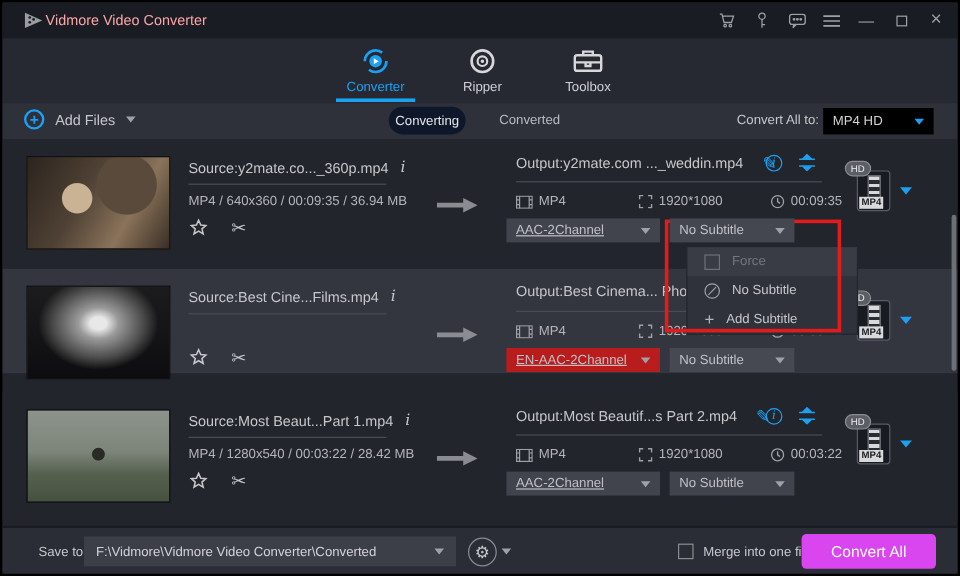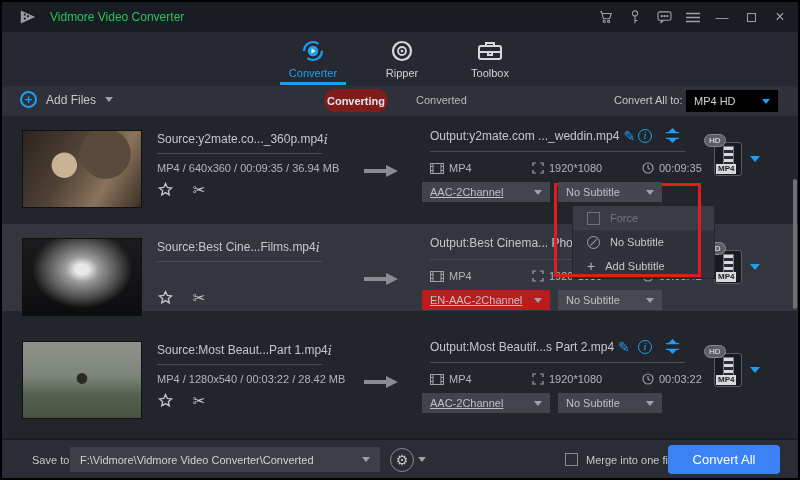--- a/index.html
+++ b/index.html
@@ -2,21 +2,21 @@
 <html><head>
 <meta charset="utf-8">
 <style>
   * { margin:0; padding:0; box-sizing:border-box; }
   body { background:#000; font-family:"Liberation Sans", sans-serif; }
   .app { position:relative; width:800px; height:480px; background:#23252d; border:2px solid #000; overflow:hidden; color:#c6c7cb; }
 
   
   .titlebar { position:absolute; left:0; top:0; width:100%; height:30px; background:#1a1c23; display:flex; align-items:center; }
   .logo { width:20px; height:16px; margin-left:16px; }
-  .app-title { margin-left:12px; font-size:12px; color:#22c55e; }
+  .app-title { font-size:12px; color:#fca5a5; }
   .tb-icons { position:absolute; right:8px; top:0; height:30px; display:flex; align-items:center; gap:9px; }
   .tb-btn { width:20px; height:20px; display:flex; align-items:center; justify-content:center; color:#9fa1a7; }
   .tb-btn svg { display:block; }
   .glyph-min { font-size:13px; color:#9fa1a7; }
   .box-max { width:9px; height:9px; border:1px solid #9fa1a7; }
   .glyph-close { font-size:16px; color:#9fa1a7; }
 
   
   .nav { position:absolute; left:0; top:30px; width:100%; height:54px; background:#272932; }
   .nav-tab { position:absolute; top:6px; width:80px; text-align:center; }
@@ -24,21 +24,21 @@
   .nav-tab .nlabel { font-size:11px; margin-top:3px; color:#cfd0d3; }
   .nav-tab.active .nlabel { color:#1ba0f2; }
   .nav-underline { position:absolute; top:50px; height:3px; background:#1ba0f2; width:66px; }
 
   
   .toolbar { position:absolute; left:0; top:84px; width:100%; height:30px; background:#2e303a; }
   .add-files { position:absolute; left:18px; top:5px; display:flex; align-items:center; gap:9px; cursor:pointer; }
   .plus-circle { width:17px; height:17px; border:2px solid #1ba0f2; border-radius:50%; color:#1ba0f2; font-size:13px; line-height:13px; text-align:center; font-weight:bold; }
   .add-label { font-size:12px; color:#c6c7cb; }
   .caret { width:0; height:0; border-left:4px solid transparent; border-right:4px solid transparent; border-top:5px solid #9fa1a7; }
-  .pill { position:absolute; left:322px; top:3px; width:64px; height:23px; background:#7f1d1d; border-radius:12px; display:flex; align-items:center; justify-content:center; font-size:11px; color:#e4e5e8;font-weight:bold; }
+  .pill { position:absolute; left:322px; top:3px; width:64px; height:23px; background:#0f172a; border-radius:12px; display:flex; align-items:center; justify-content:center; font-size:11px; color:#e4e5e8; }
   .tab-converted { position:absolute; left:414px; top:8px; font-size:11px; color:#b9babe; }
   .cat-label { position:absolute; left:612px; top:8px; font-size:11px; color:#c6c7cb; }
   .cat-dd { position:absolute; left:684px; top:4px; width:92px; height:22px; background:#000000; display:flex; align-items:center; padding:0 8px; font-size:11px; color:#d2d3d6; }
   .cat-dd .caret { position:absolute; right:8px; border-top-color:#1ba0f2; }
 
   
   .file-row { position:absolute; left:0; width:100%; }
   .row-dark { background:#23252d; }
   .row-light { background:#34363f; }
   .thumb { position:absolute; left:20px; top:14px; width:120px; height:78px; border:1px solid #111; }
@@ -46,28 +46,28 @@
         radial-gradient(circle at 35% 45%, #c9b394 0 14%, transparent 15%),
         radial-gradient(circle at 70% 30%, #5a4a3c 0 25%, transparent 26%),
         linear-gradient(120deg, #2c241e 0%, #6b584656 40%, #8a735a 70%, #3a2f26 100%),
         #41362c; }
   .t2 { background:
         radial-gradient(ellipse at 50% 40%, #e8e8e8 0 8%, #9a9a9a 20%, #4a4a4a 45%, transparent 60%),
         linear-gradient(#1c1c1e, #0d0d0f); }
   .t3 { background:
         radial-gradient(circle at 50% 48%, #2a2b26 0 7%, transparent 8%),
         linear-gradient(#8d938b 0%, #7d857a 45%, #55604f 70%, #46523f 100%); }
-  .src-name { position:absolute; left:155px; top:16px; font-size:12px; color:#c6c7cb; display:flex; gap:0; }
+  .src-name { position:absolute; left:155px; top:16px; font-size:12px; color:#c6c7cb; display:flex; gap:10px; align-items:center; }
   .i-italic { font-family:"DejaVu Serif", serif; font-style:italic; font-size:13px; color:#c6c7cb; }
   .src-div { position:absolute; left:155px; top:37px; width:165px; height:1px; background:#4a4c55; }
   .src-info { position:absolute; left:155px; top:46px; font-size:11px; color:#b4b5ba; }
   .row-tools { position:absolute; left:153px; top:64px; display:flex; gap:14px; }
   .tool { width:20px; height:20px; display:flex; align-items:center; justify-content:center; color:#c6c7cb; }
   .arrow-mid { position:absolute; left:362px; top:48px; }
-  .out-name { position:absolute; left:428px; top:12px; font-size:12px; color:#c6c7cb; display:flex; gap:4px; align-items:center;text-align:center; }
+  .out-name { position:absolute; left:428px; top:12px; font-size:12px; color:#c6c7cb; display:flex; gap:16px; align-items:center;text-align:center; }
   .pencil { color:#1ba0f2; font-size:14px; }
   .out-actions { position:absolute; left:636px; top:12px; display:flex; gap:13px; align-items:center; }
   .info-circle { width:14px; height:14px; border:1px solid #1ba0f2; border-radius:50%; color:#1ba0f2; font-size:10px; display:flex; align-items:center; justify-content:center; font-family:"DejaVu Serif", serif; font-style:italic; }
   .out-div { position:absolute; left:428px; top:35px; width:255px; height:1px; background:#4a4c55; }
   .fmt-row { position:absolute; left:428px; top:46px; display:flex; align-items:center; font-size:11px; color:#b4b5ba; }
   .fmt-item { display:flex; align-items:center; gap:5px; }
   .dd { position:absolute; height:20px; background:#41434d; display:flex; align-items:center; padding:0 8px; font-size:11px; color:#c0c1c6; }
   .dd .caret { position:absolute; right:8px; }
   .dd-audio { left:420px; top:66px; width:128px;text-decoration:underline; }
   .dd-sub { left:556px; top:66px; width:104px; }
@@ -92,21 +92,21 @@
   .scroll-thumb { position:absolute; left:791px; top:177px; width:4px; height:130px; background:#6e7077; border-radius:2px; z-index:4; }
 
   
   .footer { position:absolute; left:0; top:436px; width:100%; height:44px; background:#2b2d36; border-top:2px solid #191b21; }
   .save-label { position:absolute; left:30px; top:14px; font-size:11px; color:#c6c7cb; }
   .path-box { position:absolute; left:68px; top:7px; width:310px; height:25px; background:#3c3e48; display:flex; align-items:center; padding:0 10px; font-size:11px; color:#d2d3d6; }
   .path-box .caret { position:absolute; right:10px; }
   .gear-btn { position:absolute; left:388px; top:7px; width:42px; height:25px; display:flex; align-items:center; gap:4px; }
   .gear-circle { width:24px; height:24px; border:1px solid #8a8c92; border-radius:50%; display:flex; align-items:center; justify-content:center; font-size:14px; color:#c6c7cb; }
   .merge { position:absolute; left:563px; top:13px; display:flex; align-items:center; gap:8px; font-size:11px; color:#c6c7cb; }
-  .convert-btn { position:absolute; left:666px; top:5px; width:112px; height:29px; background:#3b82f6; border:none; border-radius:4px; color:#fff; font-size:13px; font-family:"Liberation Sans", sans-serif; cursor:pointer; }
+  .convert-btn { position:absolute; left:666px; top:5px; width:112px; height:29px; background:#d946ef; border:none; border-radius:4px; color:#fff; font-size:13px; font-family:"Liberation Sans", sans-serif; cursor:pointer; }
 </style>
 </head>
 <body>
 
 <div class="app">
 
   <div class="titlebar">
     <svg class="logo" viewBox="0 0 24 20">
       <path d="M3 2 L21 10 L3 18 Z" fill="#9a9ca2"></path>
         <circle cx="8" cy="7" r="1.4" fill="#1a1c23"></circle>

